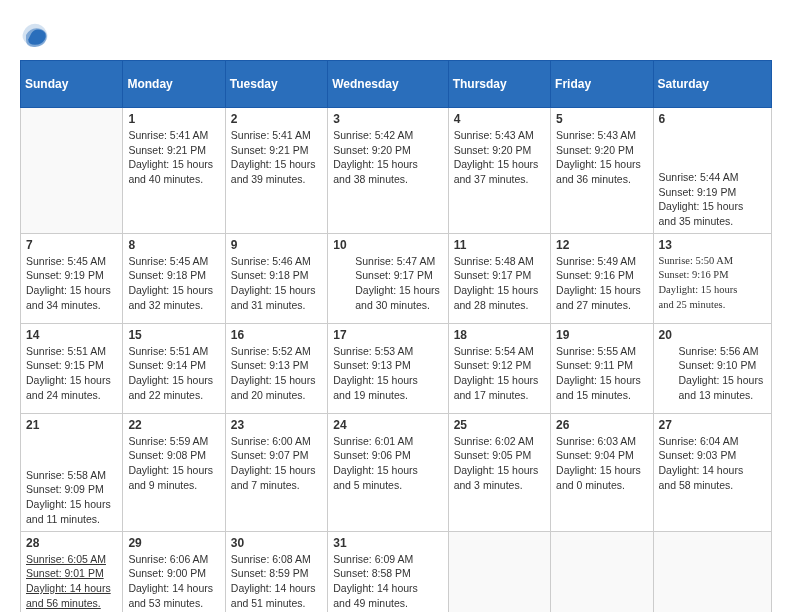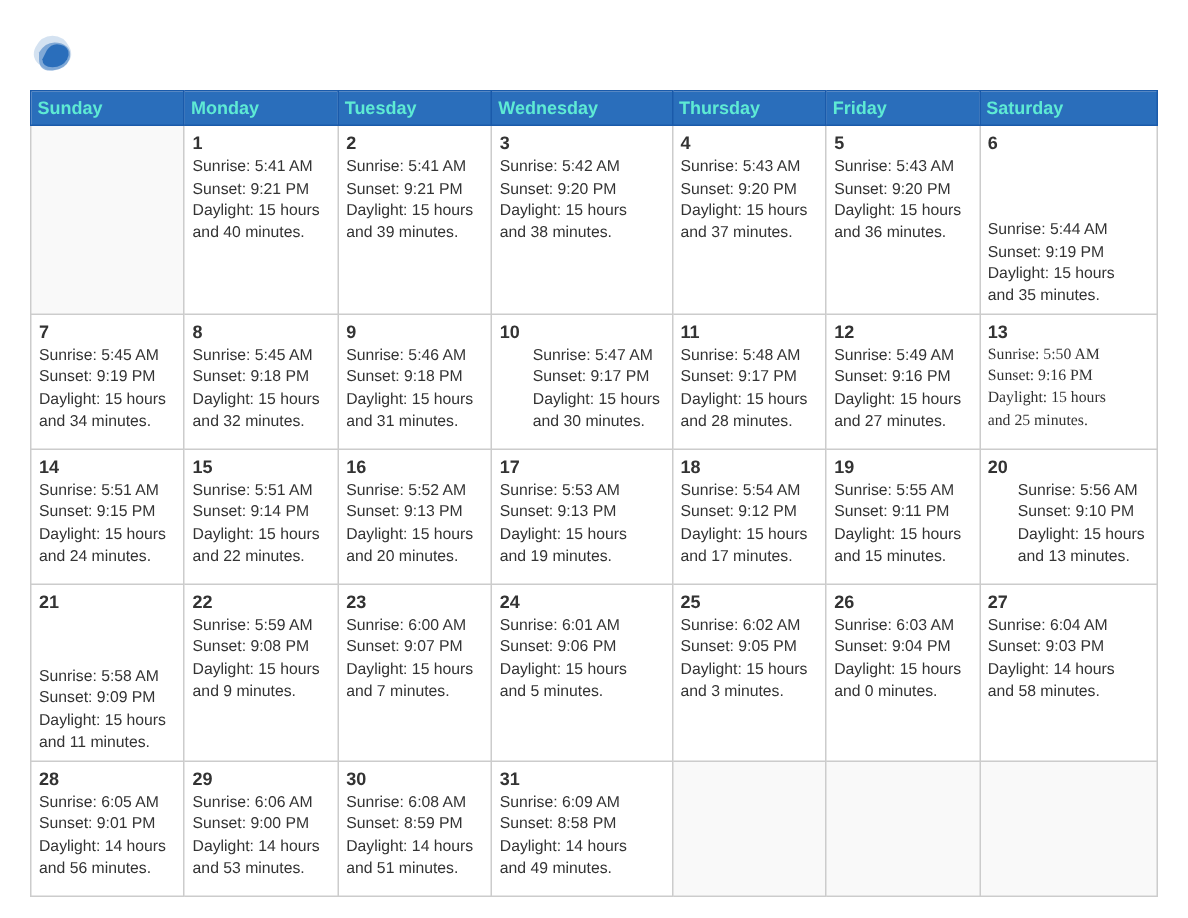--- a/index.html
+++ b/index.html
@@ -46,22 +46,22 @@
       font-size: 14px;
       color: #555;
     }
     .calendar {
       width: 100%;
       border-collapse: collapse;
       font-size: 11px;
     }
     .calendar th {
       background: #2a6ebb;
-      color: #5eead4;
-      padding: 4px 4px;
+      color: #ffffff;
+      padding: 16px 4px;
       text-align: left;
       font-size: 12px;
       font-weight: bold;
       border: 1px solid #1a5aaa;
     }
     .calendar td {
       border: 1px solid #ccc;
       vertical-align: top;
       padding: 4px 5px;
       min-width: 100px;
@@ -310,21 +310,21 @@
           <div class="day-num">27</div>
           <div class="day-info" style="white-space: pre-line;">Sunrise: 6:04 AM
 Sunset: 9:03 PM
 Daylight: 14 hours
 and 58 minutes.</div>
         </td>
       </tr>
       <tr>
         <td>
           <div class="day-num">28</div>
-          <div class="day-info" style="white-space: pre-line;">Sunrise: 6:05 AM
+          <div class="day-info" style="white-space: pre-line; text-decoration: underline;">Sunrise: 6:05 AM
 Sunset: 9:01 PM
 Daylight: 14 hours
 and 56 minutes.</div>
         </td>
         <td>
           <div class="day-num">29</div>
           <div class="day-info" style="white-space: pre-line;">Sunrise: 6:06 AM
 Sunset: 9:00 PM
 Daylight: 14 hours
 and 53 minutes.</div>

